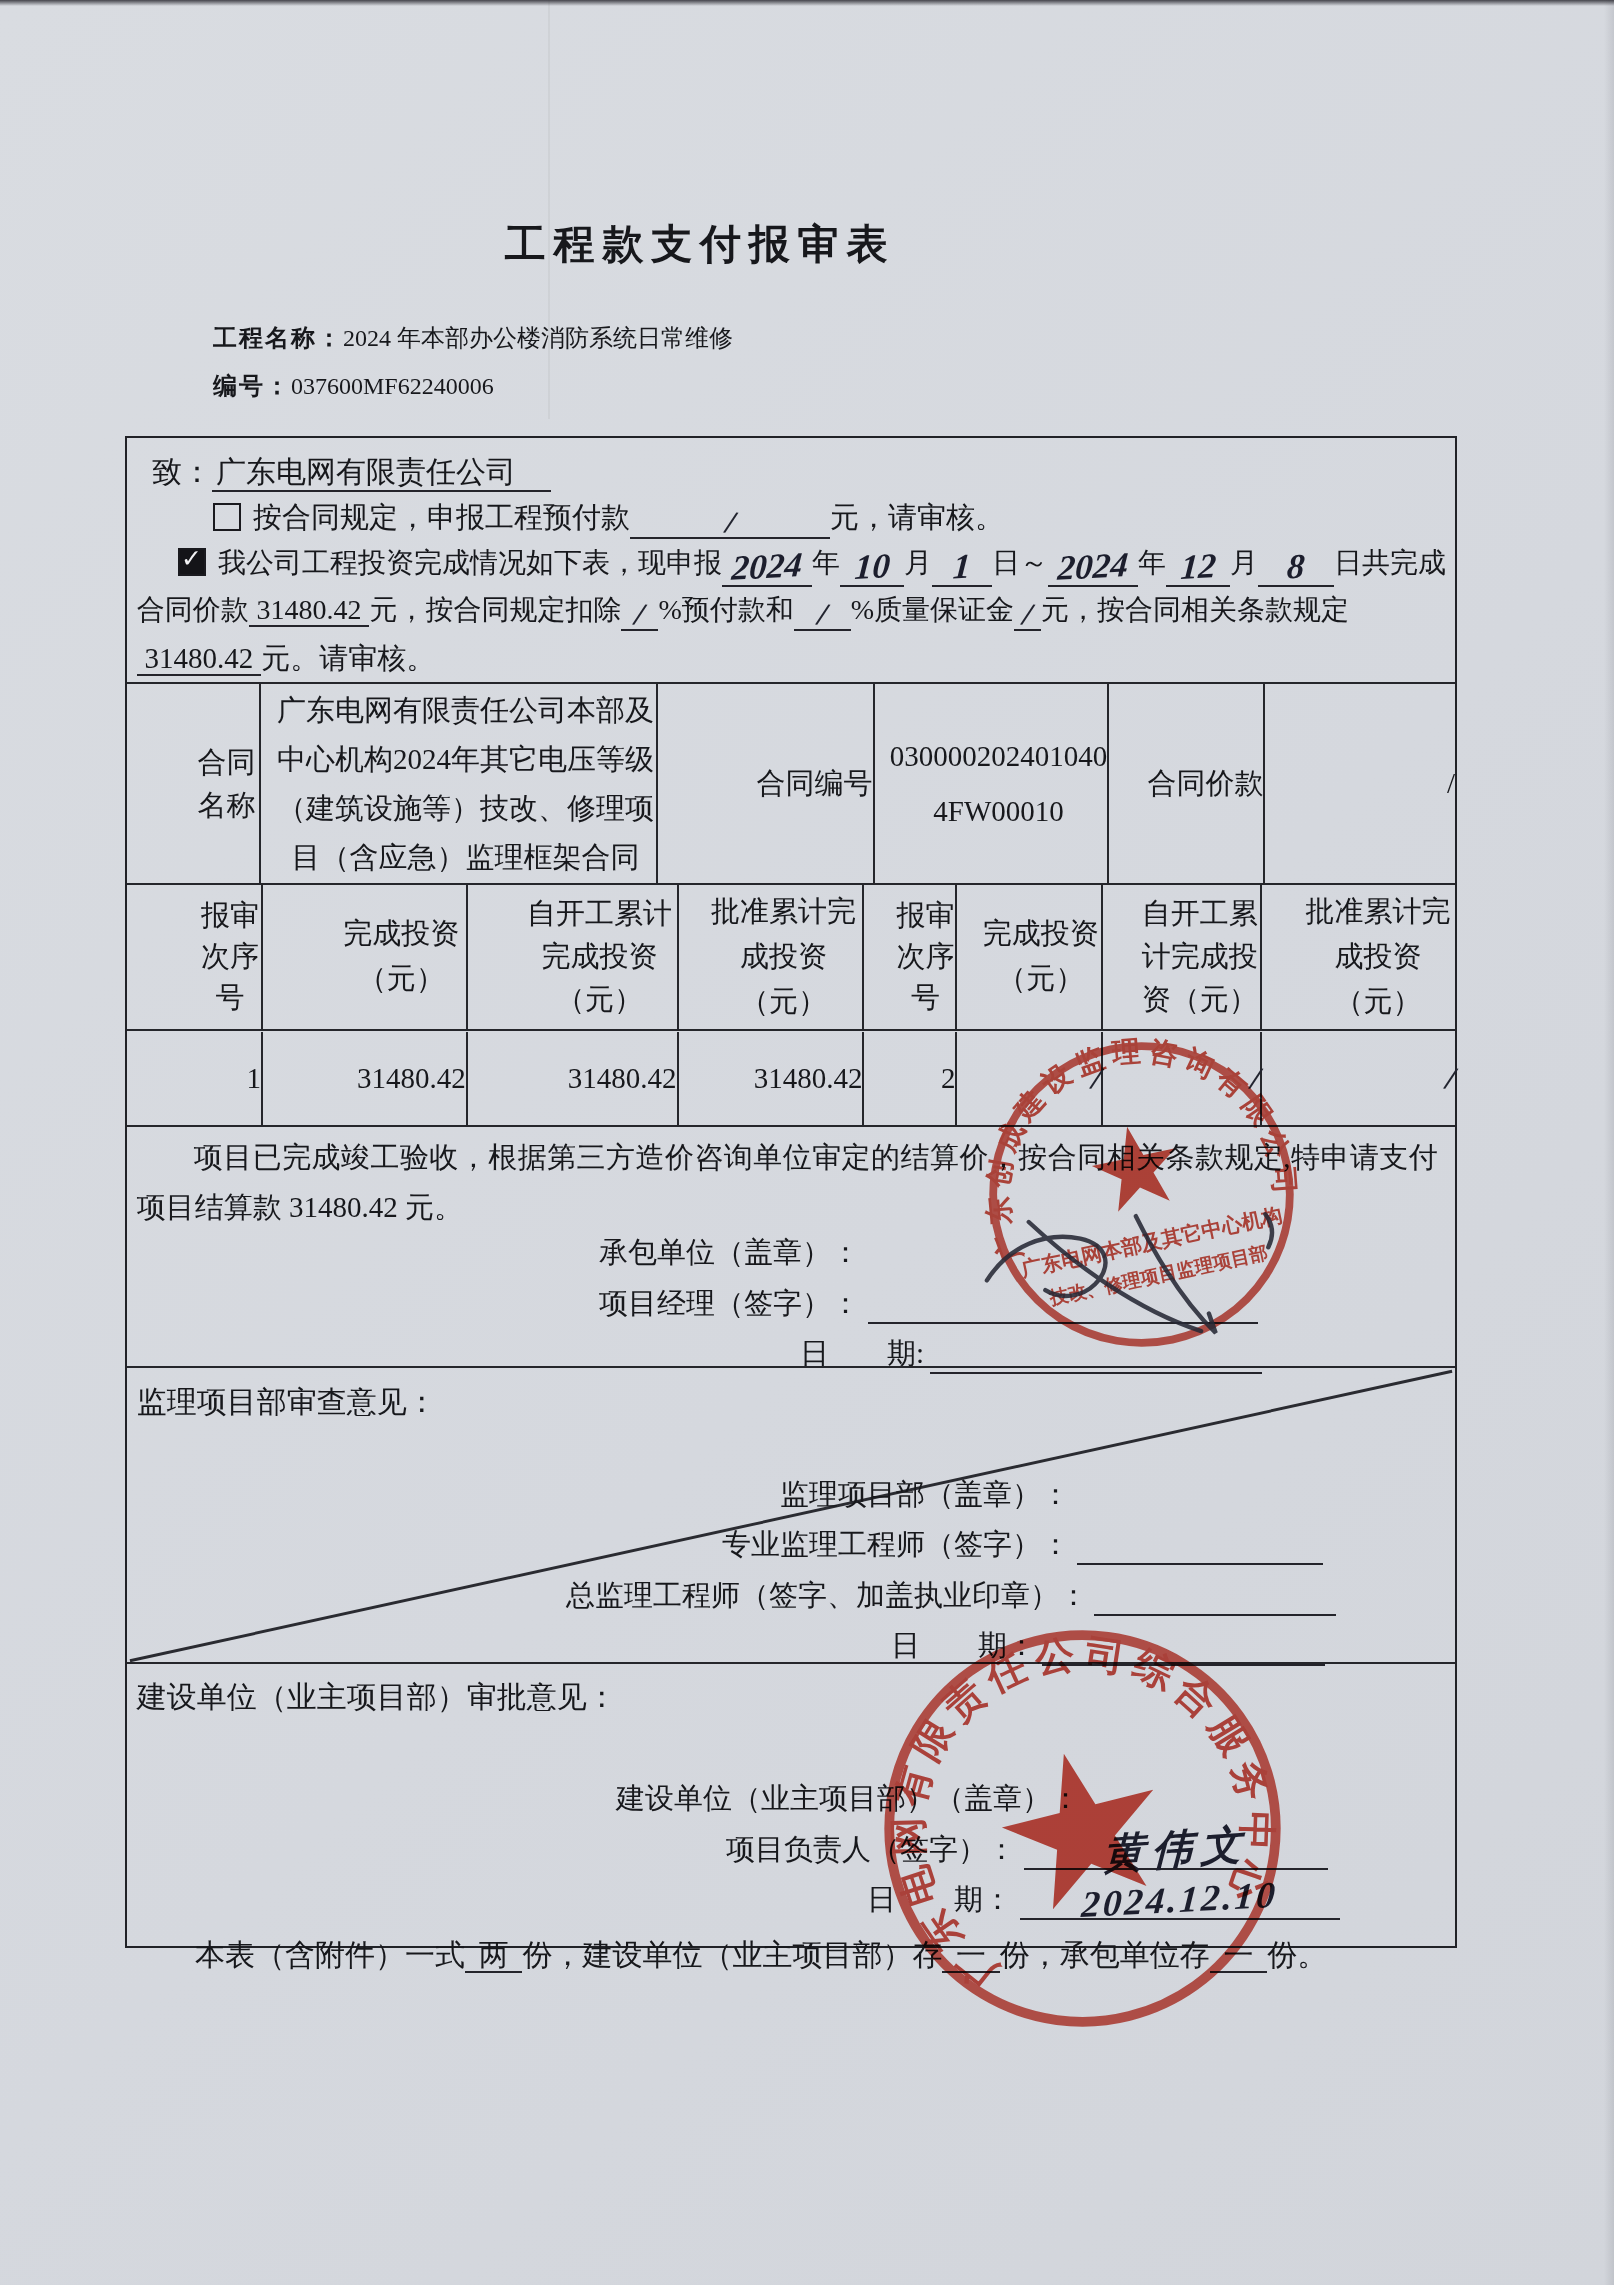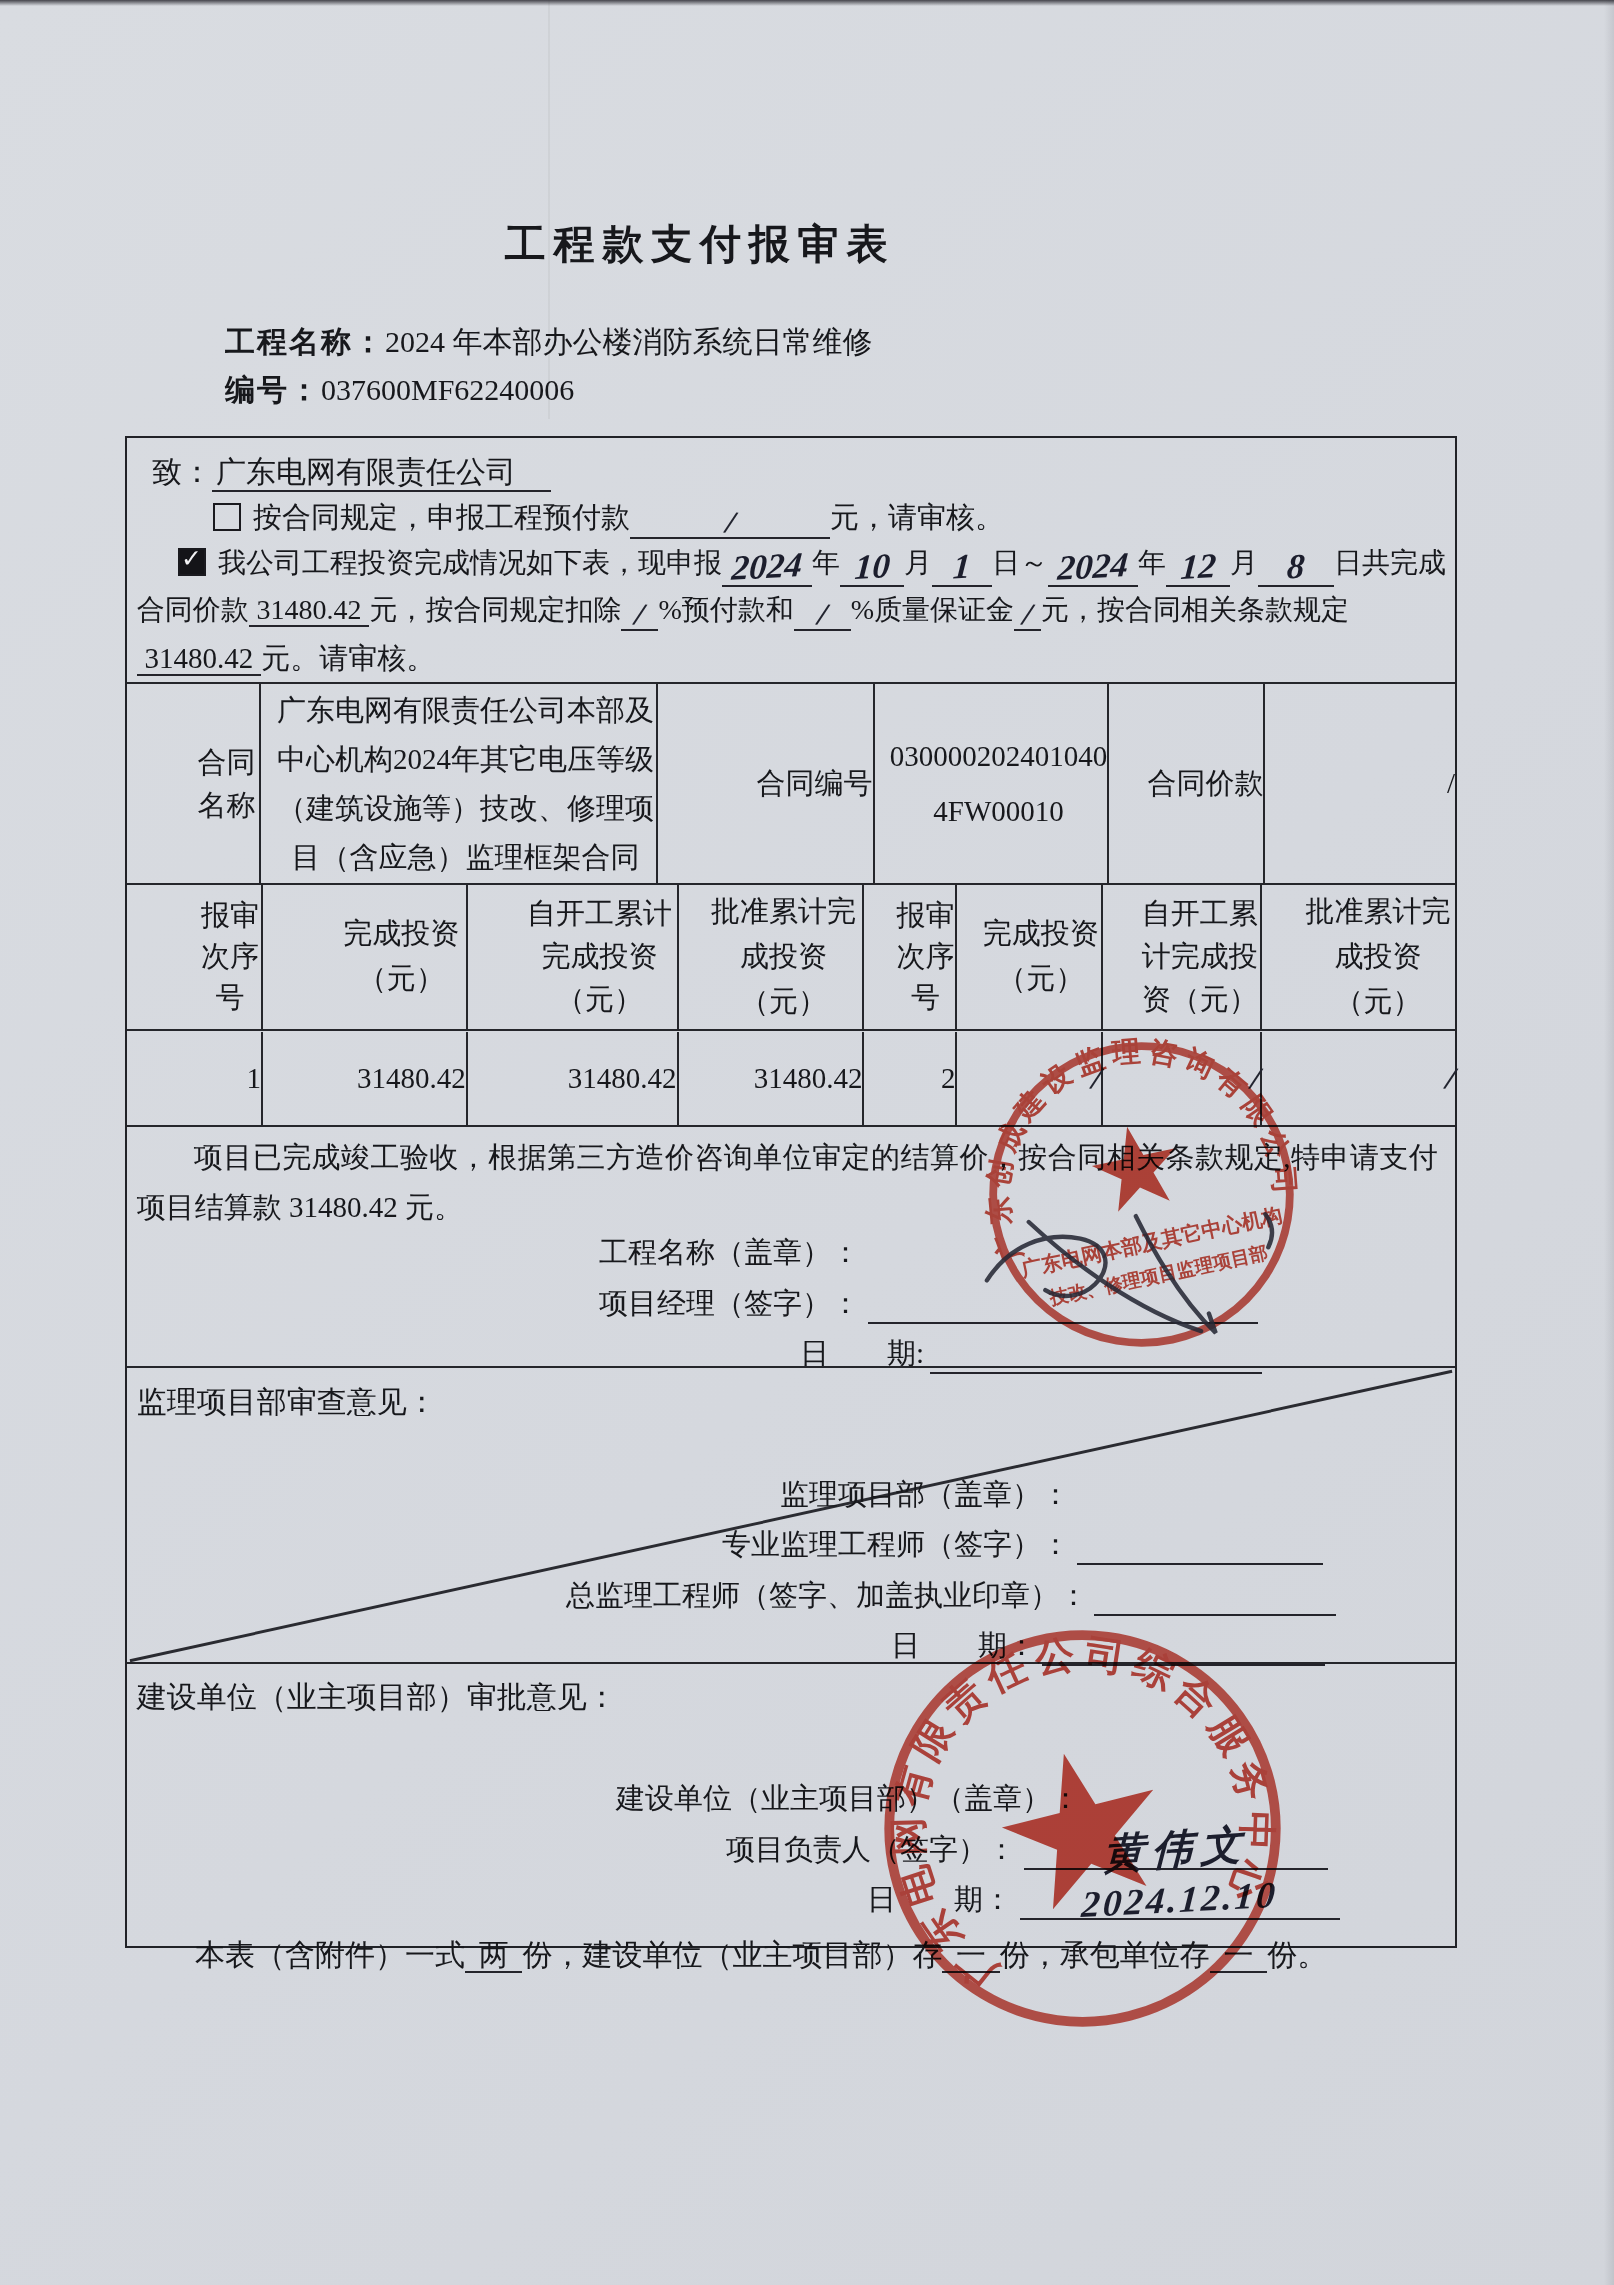--- a/index.html
+++ b/index.html
@@ -5,21 +5,21 @@
   html,body{margin:0;padding:0;background:#b9bcc2;}
   #page{position:relative;width:1614px;height:2286px;background:#d7dade;
         background:linear-gradient(135deg,#d9dce1 0%,#d5d8de 55%,#d2d5db 100%);
         font-family:"Liberation Serif","DejaVu Serif",serif;color:#17181c;overflow:hidden;}
   .edge-top{position:absolute;left:0;top:0;width:100%;height:5.9px;
         background:linear-gradient(to bottom,#45454c,rgba(69,69,76,0));}
   .fold{position:absolute;left:548px;top:0;width:2px;height:419px;background:rgba(60,60,70,.06);}
   .rshadow{position:absolute;right:0;top:0;width:9.8px;height:100%;background:linear-gradient(to left,rgba(40,40,50,.10),rgba(40,40,50,0));}
   .title{position:absolute;left:0;top:217px;width:1400px;text-align:center;
          font-size:41px;font-weight:bold;letter-spacing:7.8px;}
-  .meta{position:absolute;left:213px;white-space:nowrap;font-size:30px;margin-left:12px;}
+  .meta{position:absolute;left:213px;white-space:nowrap;font-size:24px;}
   .meta b{letter-spacing:2px;}
   .box{position:absolute;left:125px;top:411px;width:1328px;height:1508px;
        border:2.9px solid #212227;margin-top:25px;}
   .abs{position:absolute;}
   .nw{white-space:nowrap;}
   .uline{display:inline-block;border-bottom:2.4px solid #24242b;height:33px;vertical-align:-5.9px;text-align:center;}
   .u-print{border-bottom:2.4px solid #24242b;padding:0 7.8px;}
   .ink{display:inline-block;font-style:italic;font-weight:600;color:#1c1e2d;
        transform:skewX(-7deg) rotate(-3deg);font-size:35px;line-height:29px;}
   .ink-slash{font-style:italic;font-weight:600;color:#22242f;display:inline-block;transform:rotate(6deg);font-size:32px;}
@@ -153,21 +153,21 @@
           <span class="ink-slash">/</span>
         </div>
       <div class="cell" style="width:193px">
           <span class="ink-slash">/</span>
         </div>
     </div>
 
     <div class="statement" style="left:9.8px;top:694px;width:1301px">项目已完成竣工验收，根据第三方造价咨询单位审定的结算价，按合同相关条款规定,特申请支付项目结算款 31480.42 元。</div>
 
     <div class="sig-row" style="top:792px">
-      <span class="sig-label" style="width:733px">工程名称（盖章）：</span>
+      <span class="sig-label" style="width:733px">承包单位（盖章）：</span>
     </div>
     <div class="sig-row" style="top:843px">
       <span class="sig-label" style="width:733px">项目经理（签字）：</span>
       <span class="uline" style="width:390px;margin-left:7.8px"></span>
     </div>
     <div class="sig-row" style="top:893px">
       <span class="sig-label" style="width:797px">日　　期:</span>
       <span class="uline" style="width:332px;margin-left:5.9px"></span>
     </div>
 

